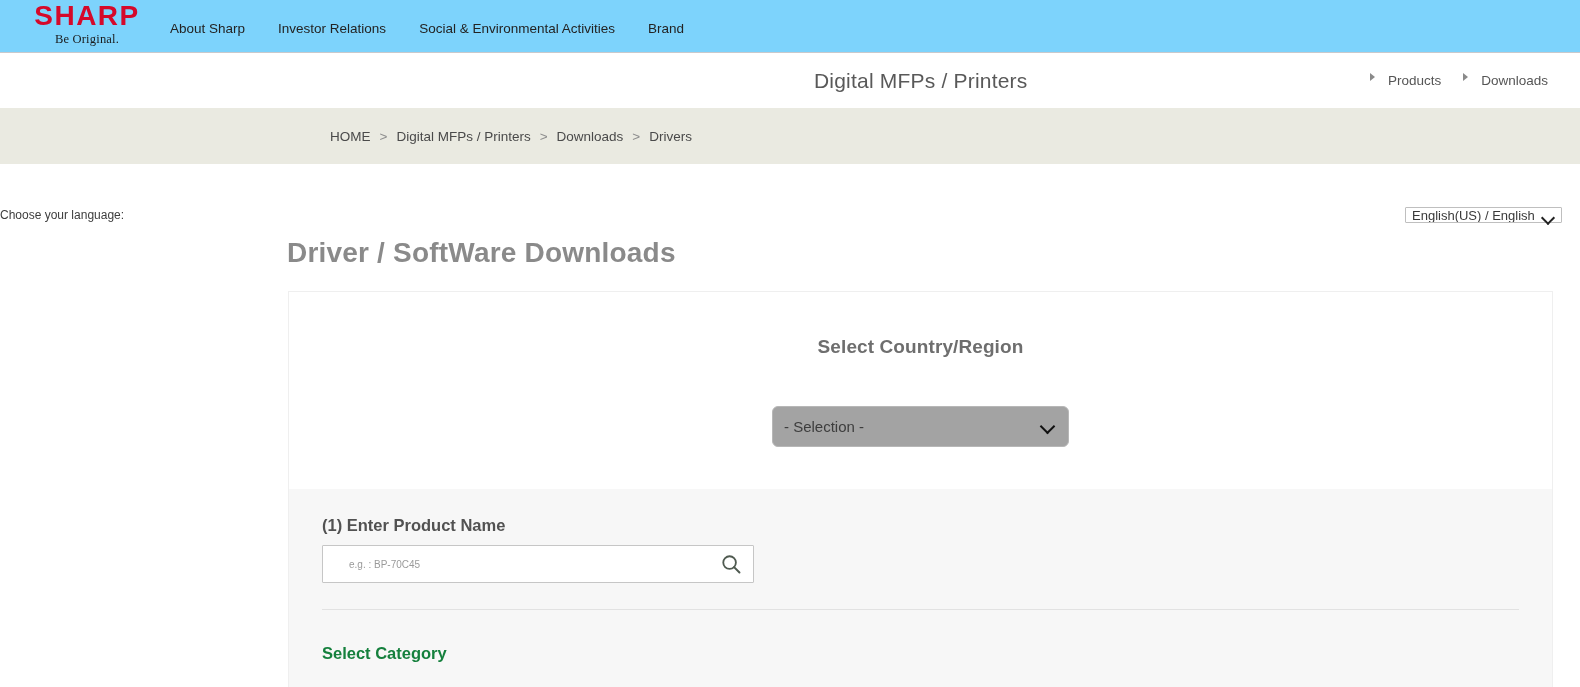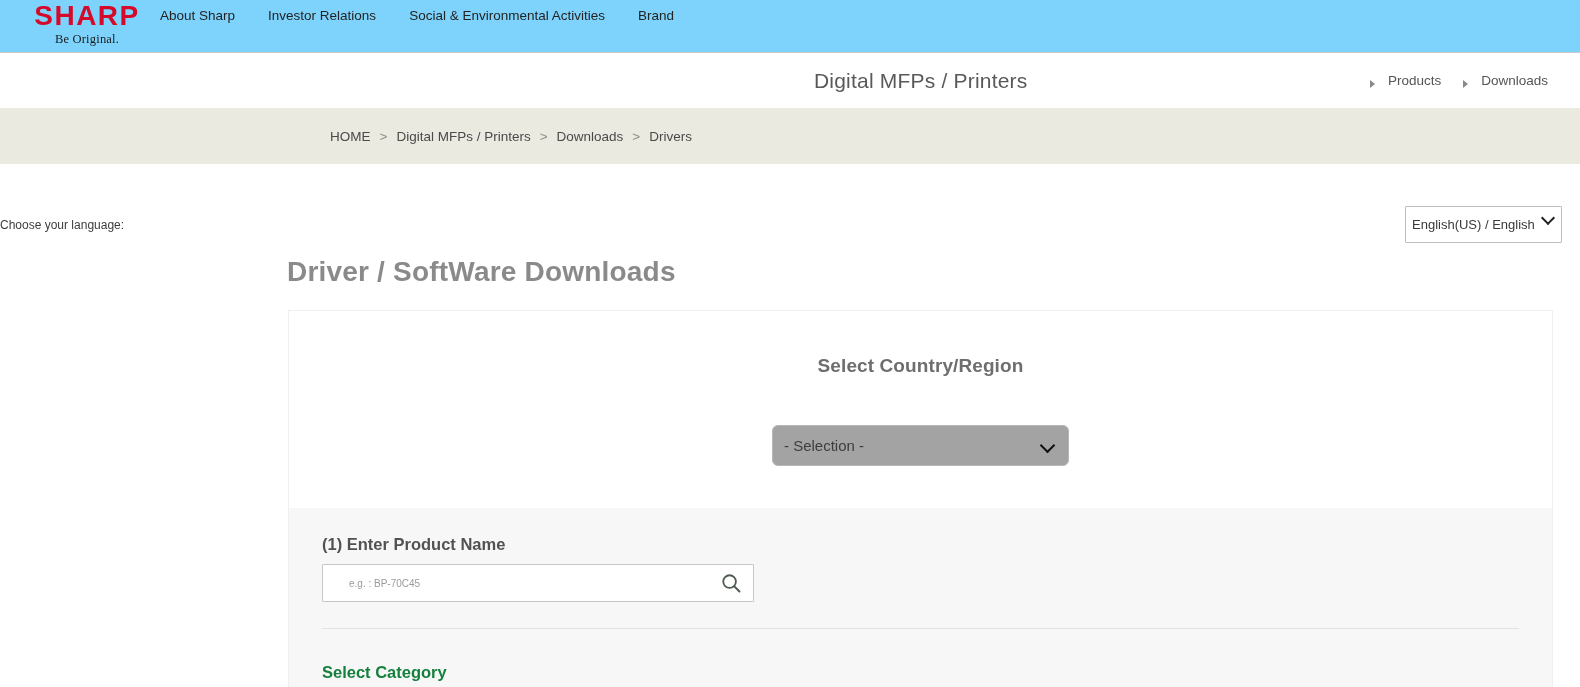--- a/index.html
+++ b/index.html
@@ -46,21 +46,22 @@
   .logo-tagline {
     font-family: "Liberation Serif", serif;
     font-size: 12.5px;
     color: #1a1a1a;
     margin-top: 3px;
     letter-spacing: 0.2px;
   }
   .global-nav {
     display: flex;
     align-items: center;
-    padding-top: 8px;
+    margin-left: 10px;
+    padding-top: 21px;
   }
   .global-nav a {
     color: #232323;
     font-size: 13.5px;
     text-decoration: none;
     margin-right: 33px;
     white-space: nowrap;
   }
 
   
@@ -81,21 +82,21 @@
   }
   .section-links {
     position: absolute;
     right: 32px;
     display: flex;
     align-items: center;
     gap: 22px;
   }
   .section-links .slink {
     display: flex;
-    align-items: flex-end;
+    align-items: flex-start;
     font-size: 13.5px;
     color: #555;
     text-decoration: none;
   }
   .tri {
     display: inline-block;
     width: 0; height: 0;
     border-left: 5px solid #8a8a8a;
     border-top: 4px solid transparent;
     border-bottom: 4px solid transparent;
@@ -132,21 +133,21 @@
     font-size: 12px;
     color: #3d3d3d;
     margin-right: 6px;
   }
   .lang-select {
     font-family: "Liberation Sans", sans-serif;
     font-size: 13px;
     color: #3a3a3a;
     border: 1px solid #bfbfbf;
     background: #fff;
-    height: 37px;
+    height: 16px;
     padding: 0 26px 0 6px;
     border-radius: 1px;
     -webkit-appearance: none;
     appearance: none;
     position: relative;
   }
   .lang-wrap { position: relative; display: inline-block; }
   .lang-wrap::after {
     content: "";
     position: absolute;

